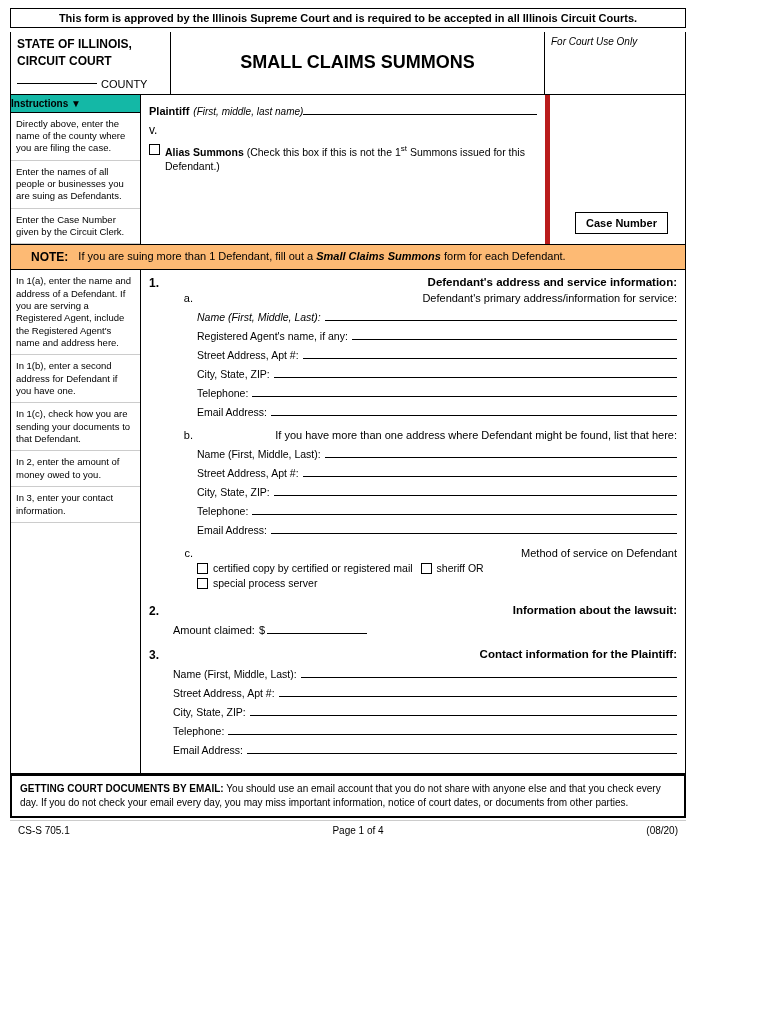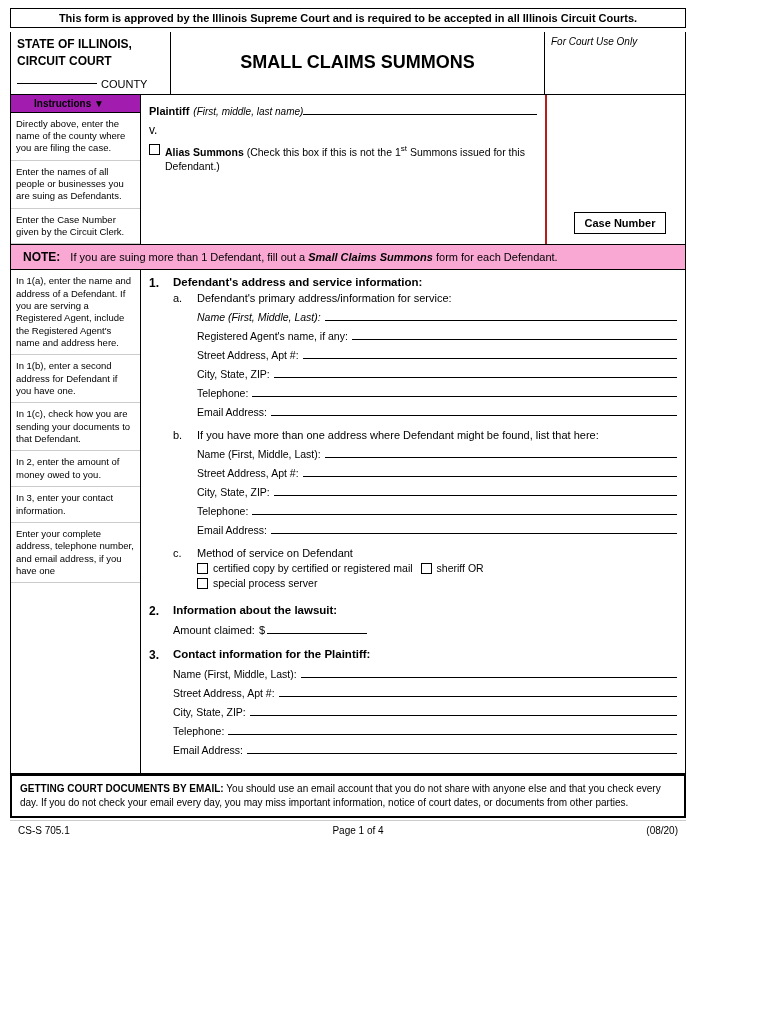--- a/index.html
+++ b/index.html
@@ -74,23 +74,23 @@
       display: flex;
       border: 1px solid #000;
       border-top: none;
     }
     .instructions-col {
       width: 130px;
       border-right: 1px solid #000;
       font-size: 10px;
     }
     .instructions-header {
-      background: #a21caf;
-      font-weight: bold;
-      padding: 3px 23px;
+      background: #14b8a6;
+      font-weight: bold;
+      padding: 3px 0;
       border-bottom: 1px solid #000;
       display: flex;
       align-items: center;
       cursor: pointer;
     }
     .instr-block {
       padding: 5px 5px;
       border-bottom: 1px solid #ccc;
       font-size: 9.5px;
       line-height: 1.3;
@@ -130,21 +130,21 @@
     }
     .defendant-lines .field-line {
       display: block;
       width: 100%;
       border-bottom: 1px solid #000;
       height: 14px;
       margin-bottom: 6px;
     }
     .right-col {
       width: 140px;
-      border-left: 2px solid #b91c1c;
+      border-left: 5px solid #b91c1c;
       display: flex;
       align-items: flex-end;
       justify-content: center;
       padding-bottom: 10px;
       padding-left: 8px;
     }
     .case-number-box {
       text-align: center;
       font-weight: bold;
       font-size: 11px;
@@ -171,23 +171,23 @@
       line-height: 1.4;
     }
     .alias-text sup {
       font-size: 8px;
     }
     
     .note-bar {
       display: flex;
       border: 1px solid #000;
       border-top: none;
-      padding: 5px 12px;
-      align-items: center;
-      background: #f9a8d4;
+      padding: 5px 20px;
+      align-items: flex-start;
+      background: #fdba74;
     }
     .note-label {
       font-weight: bold;
       font-size: 12px;
       margin-right: 10px;
       white-space: nowrap;
     }
     .note-text {
       font-size: 11px;
     }
@@ -221,20 +221,21 @@
       margin-bottom: 8px;
     }
     .num-label {
       font-weight: bold;
       font-size: 12px;
       margin-right: 6px;
       min-width: 18px;
     }
     .section-body {
       flex: 1;
+      text-align: right;
     }
     .section-title {
       font-weight: bold;
       font-size: 11.5px;
       margin-bottom: 4px;
     }
     .sub-item {
       display: flex;
       align-items: flex-start;
       margin-bottom: 4px;
@@ -380,21 +381,20 @@
     </span>
   </div>
 
   <div class="sections-wrapper">
     <div class="sections-instructions">
       <div class="sec-instr">In 1(a), enter the name and address of a Defendant. If you are serving a Registered Agent, include the Registered Agent's name and address here.</div>
       <div class="sec-instr">In 1(b), enter a second address for Defendant if you have one.</div>
       <div class="sec-instr">In 1(c), check how you are sending your documents to that Defendant.</div>
       <div class="sec-instr">In 2, enter the amount of money owed to you.</div>
       <div class="sec-instr">In 3, enter your contact information.</div>
-      <div class="sec-instr">Enter your complete address, telephone number, and email address, if you have one</div>
     </div>
 
     <div class="sections-content">
 
       <div class="section-num">
         <span class="num-label">1.</span>
         <div class="section-body">
           <div class="section-title">Defendant's address and service information:</div>
 
           <div class="sub-item">

